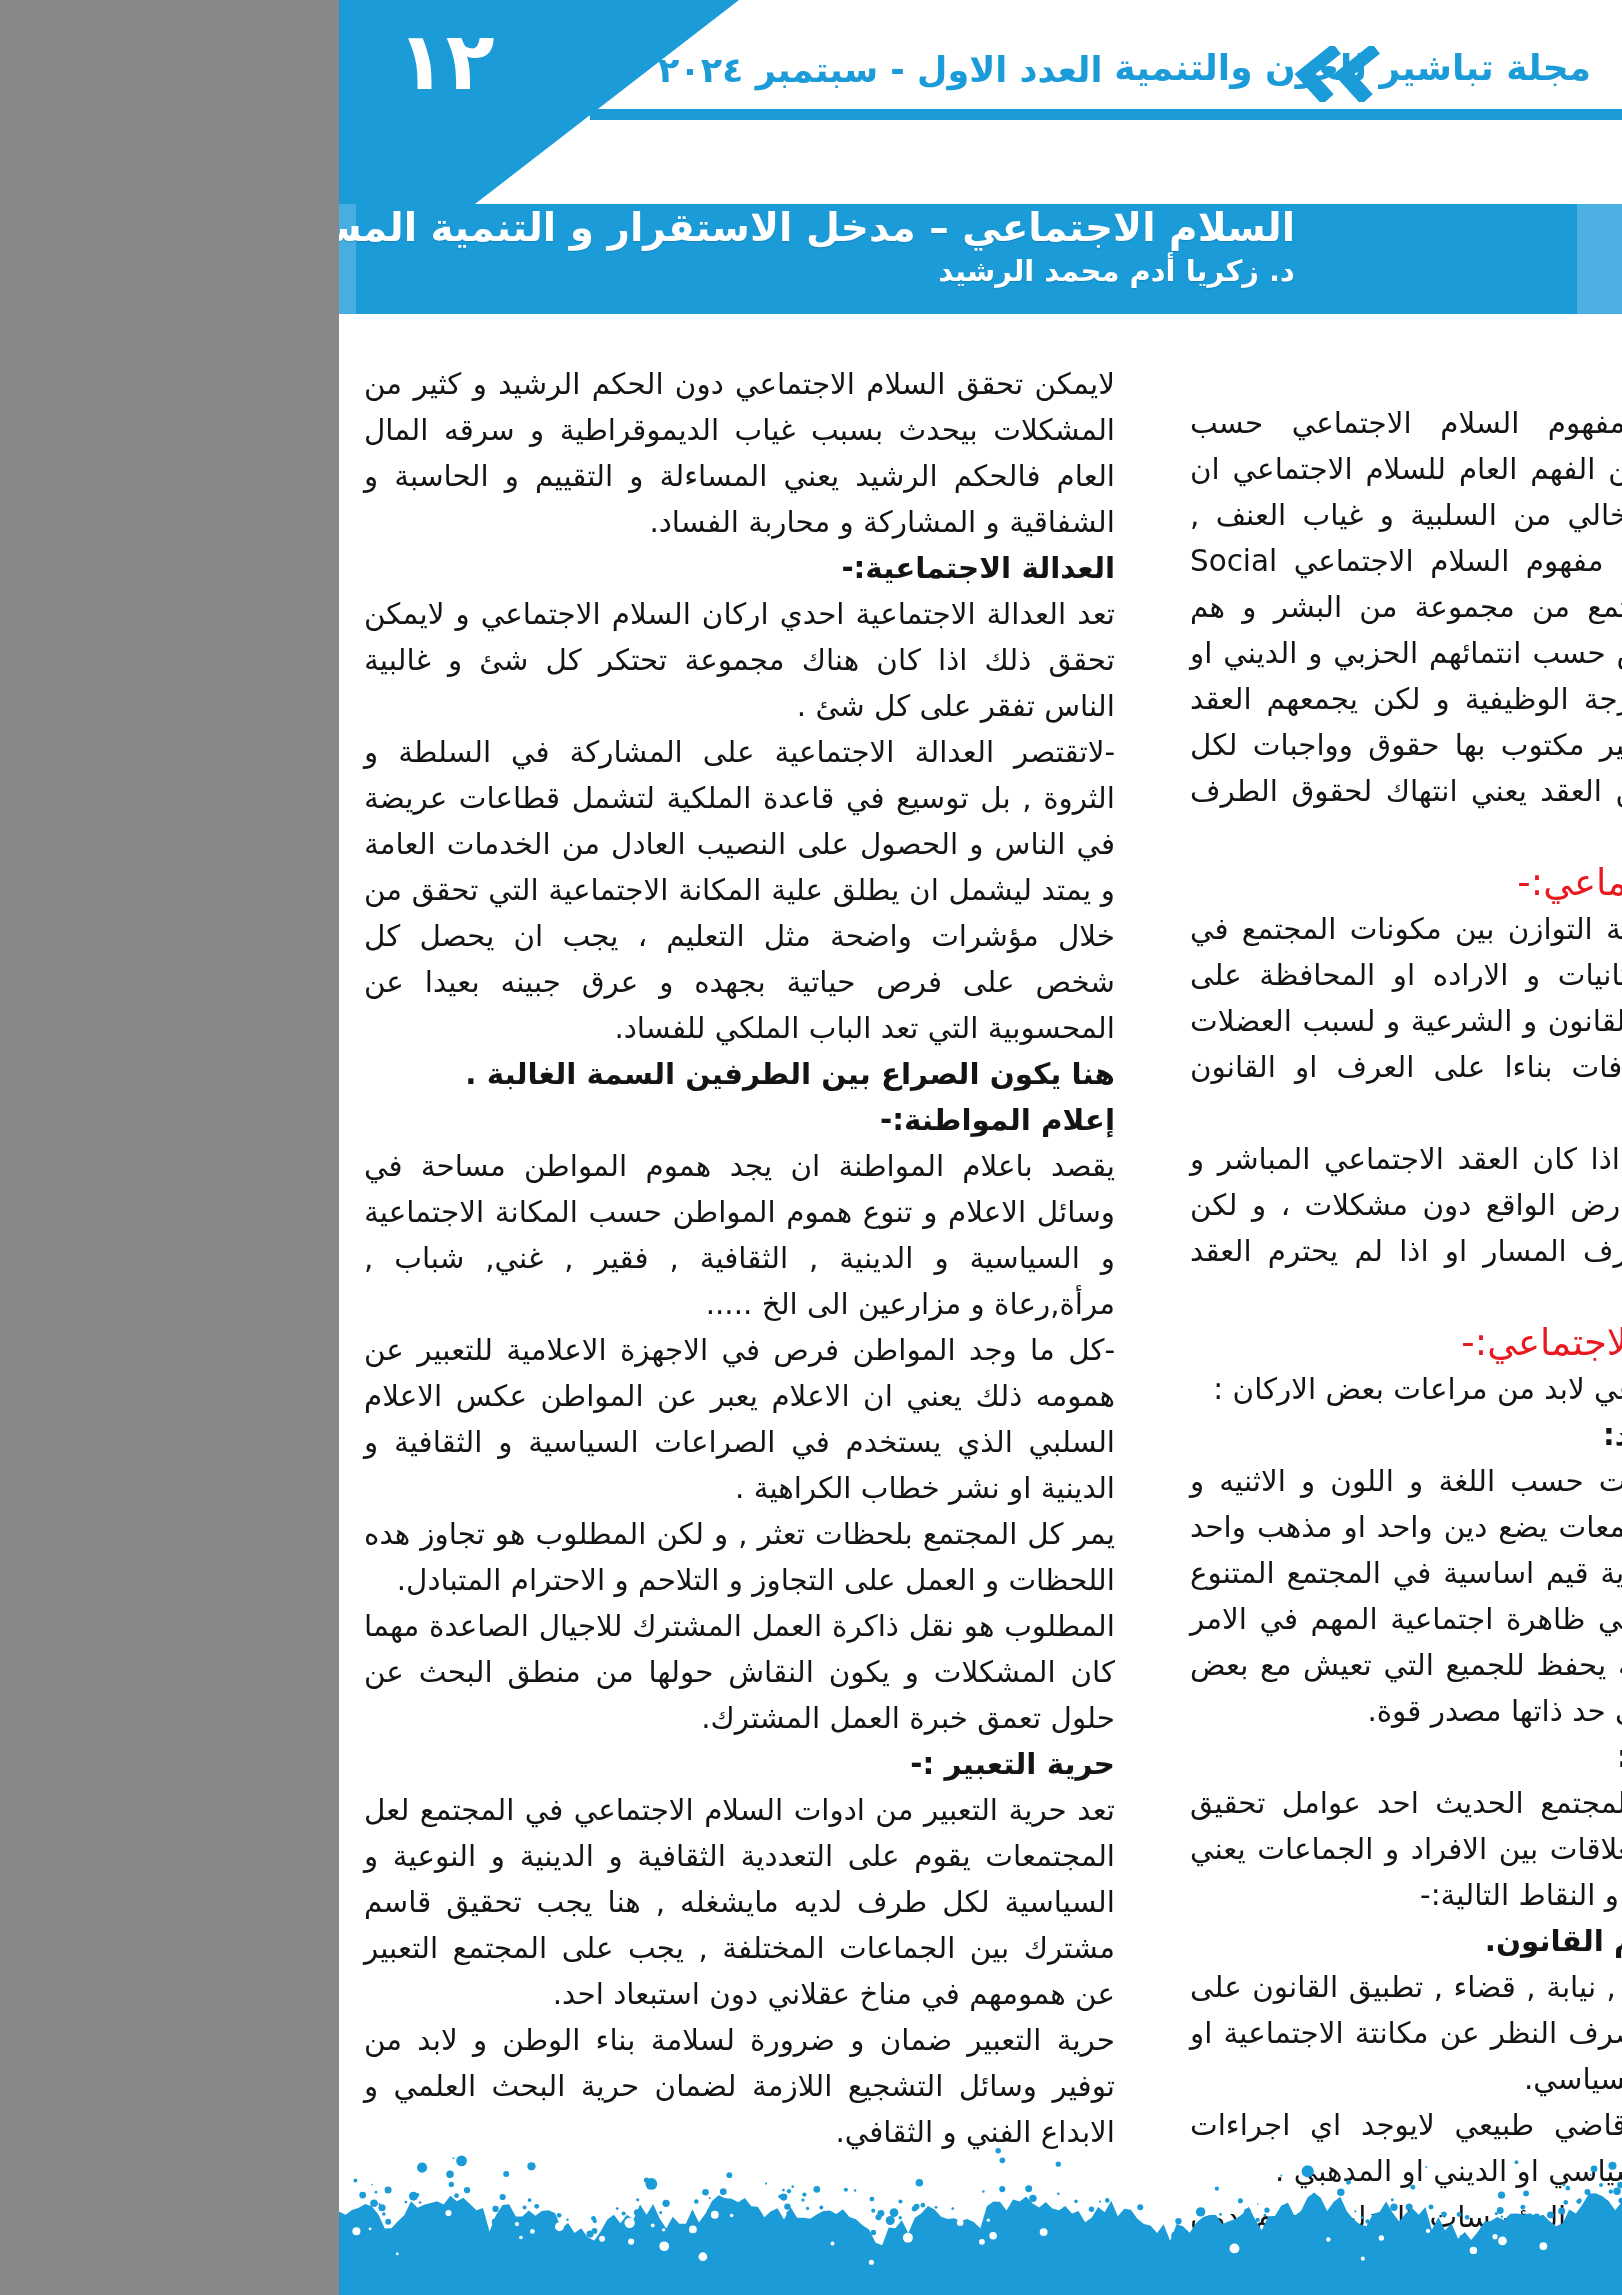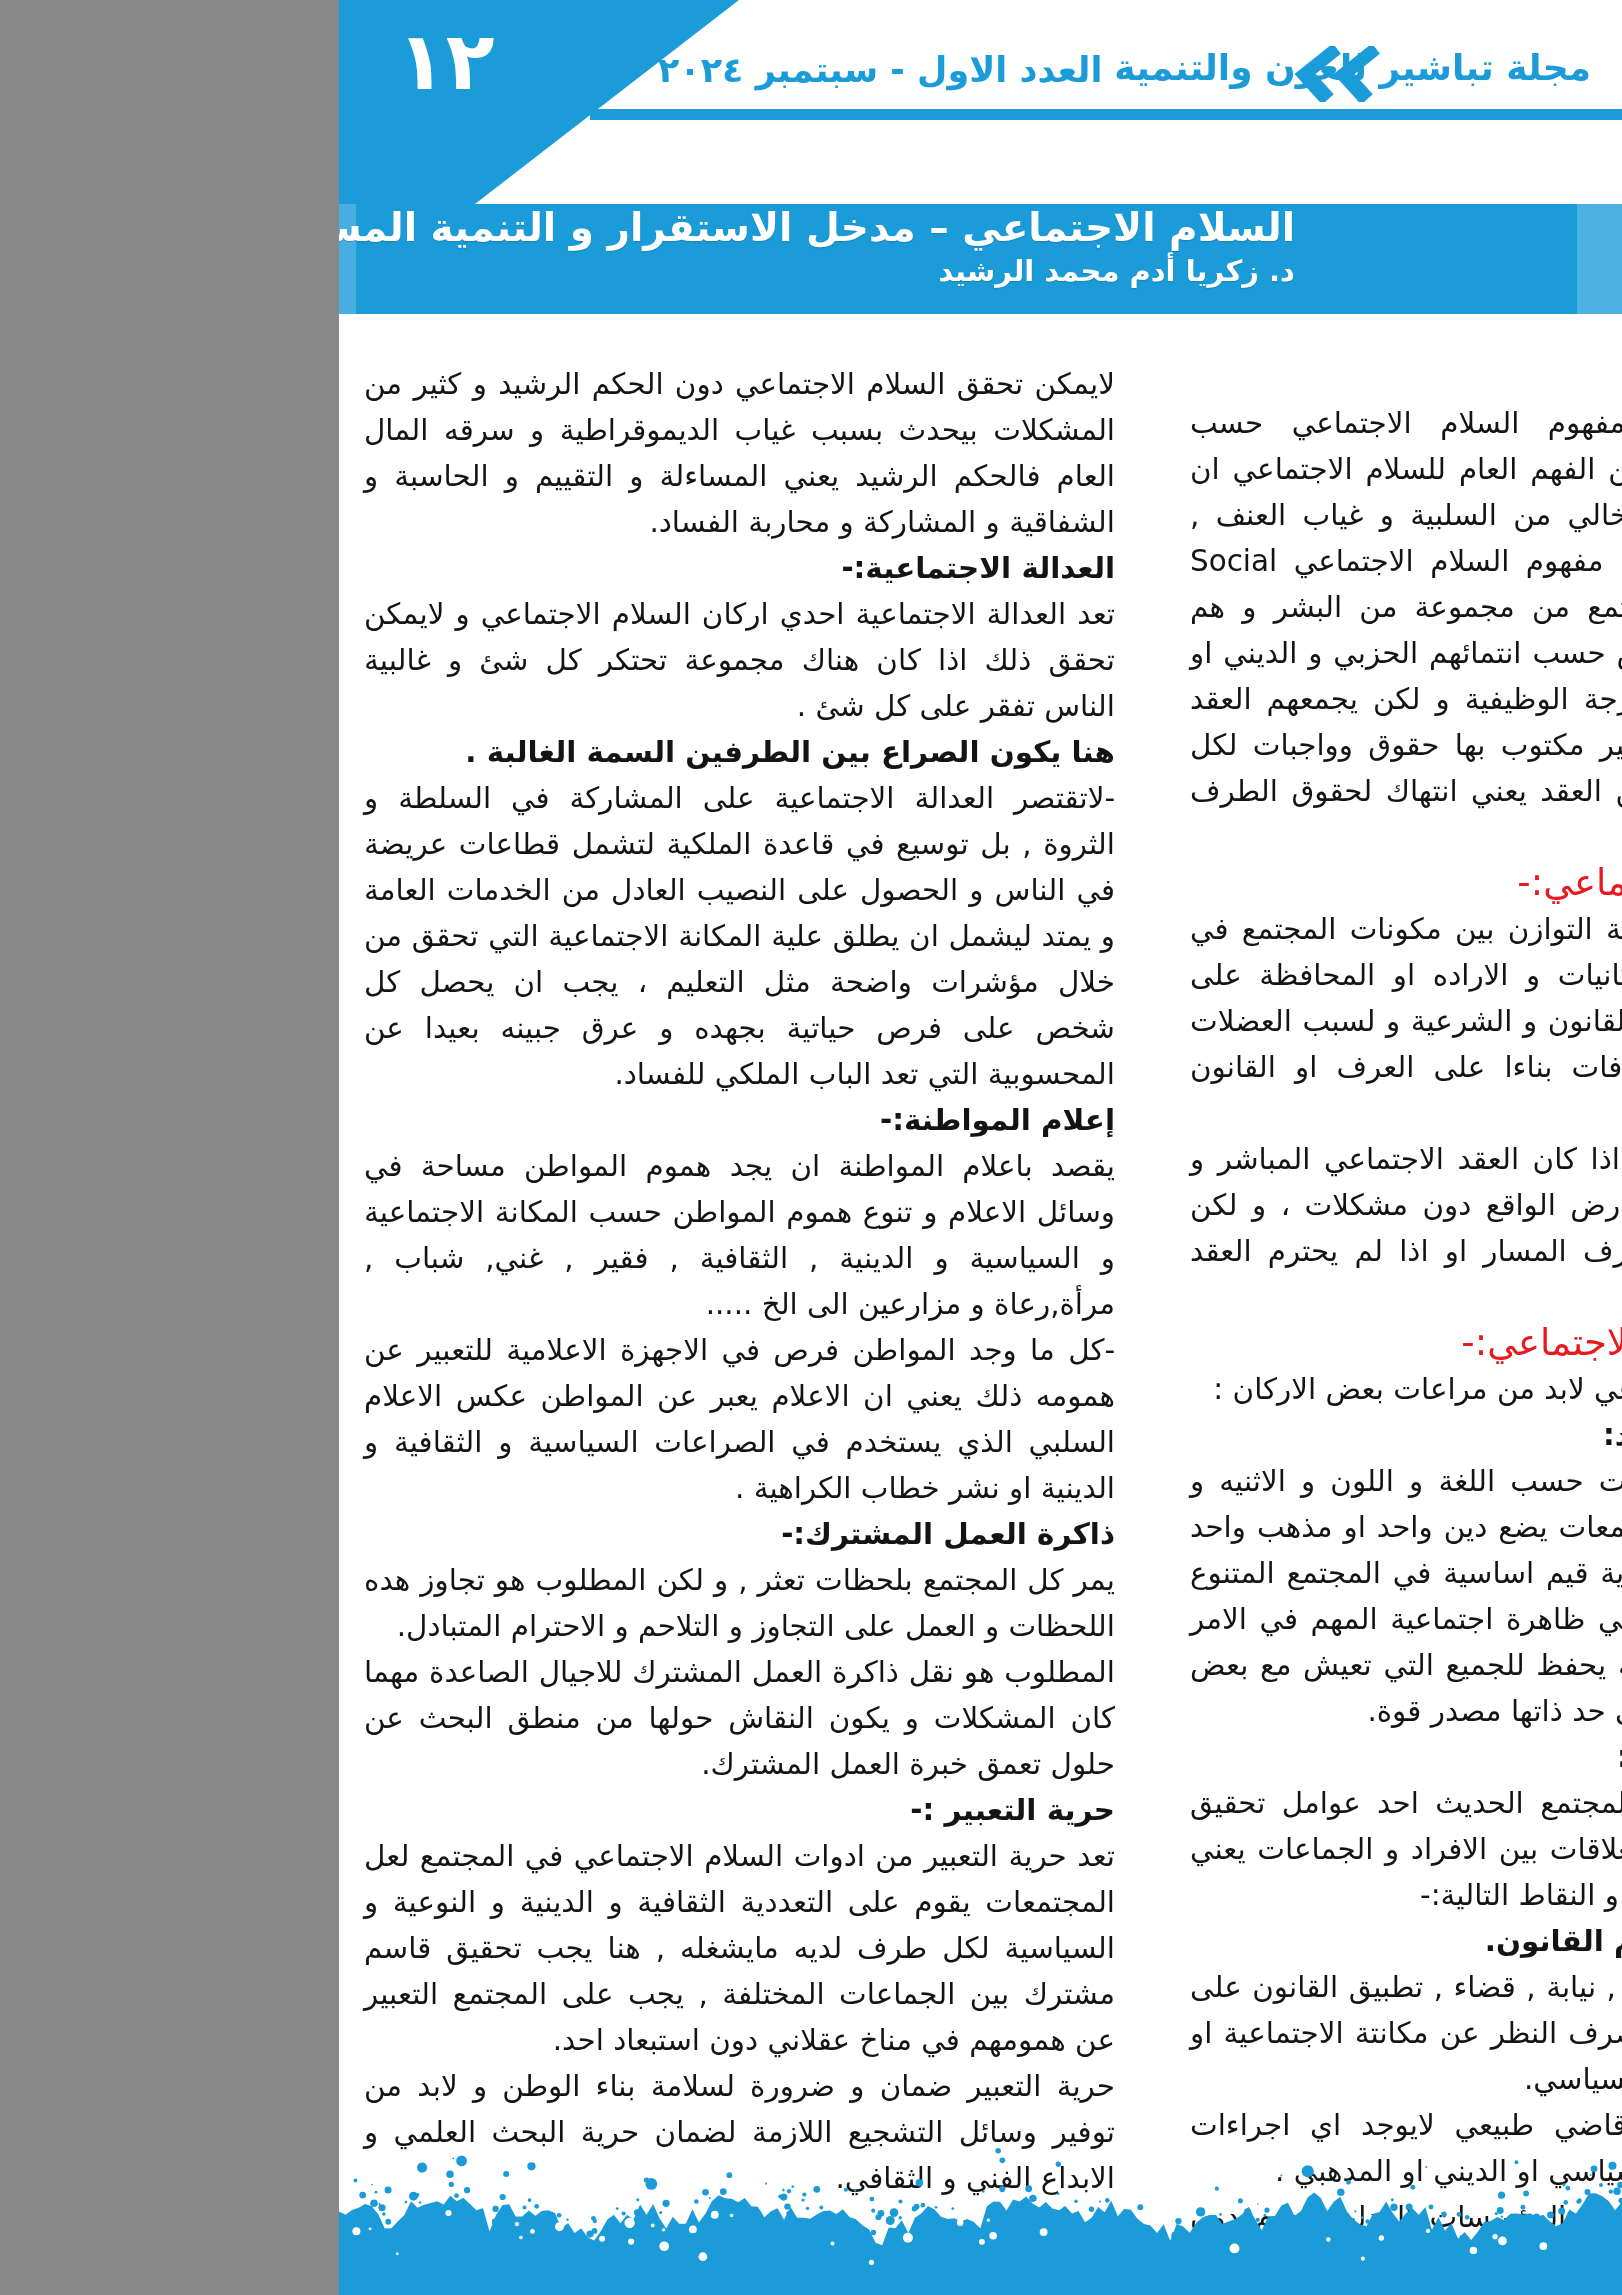--- a/index.html
+++ b/index.html
@@ -177,26 +177,25 @@
       <div class="blk p">يمثل حكم القانون في المجتمع الحديث احد عوامل تحقيق المساواة و العدالة في العلاقات بين الافراد و الجماعات يعني حكم القانون على الاسس و النقاط التالية:-</div>
       <div class="blk h-bold">-الافراد متساوون أمام القانون.</div>
       <div class="blk p">-مؤسسة العدالة , شرطة , نيابة , قضاء , تطبيق القانون على الافراد بصورة متساوية بصرف النظر عن مكانتة الاجتماعية او دينيه او حزبييه او النفوذ السياسي.</div>
       <div class="blk p">- يحاكم الشخص امام قاضي طبيعي لايوجد اي اجراءات استثنائية بسبب انتمائه السياسي او الديني او المدهبي .</div>
       <div class="blk p">- تنفيد الاحكام الصادرة عن المؤسسات العدلية بحزم دون تسويف و التأخير.</div>
     </div>
   <div class="column col-left">
       <div class="blk p">لايمكن تحقق السلام الاجتماعي دون الحكم الرشيد و كثير من المشكلات بيحدث بسبب غياب الديموقراطية و سرقه المال العام فالحكم الرشيد يعني المساءلة و التقييم و الحاسبة و الشفاقية و المشاركة و محاربة الفساد.</div>
       <div class="blk h-bold">العدالة الاجتماعية:-</div>
       <div class="blk p">تعد العدالة الاجتماعية احدي اركان السلام الاجتماعي و لايمكن تحقق ذلك اذا كان هناك مجموعة تحتكر كل شئ و غالبية الناس تفقر على كل شئ .</div>
+      <div class="blk p">-لاتقتصر العدالة الاجتماعية على المشاركة في السلطة و الثروة , بل توسيع في قاعدة الملكية لتشمل قطاعات عريضة في الناس و الحصول على النصيب العادل من الخدمات العامة و يمتد ليشمل ان يطلق علية المكانة الاجتماعية التي تحقق من خلال مؤشرات واضحة مثل التعليم ، يجب ان يحصل كل شخص على فرص حياتية بجهده و عرق جبينه بعيدا عن المحسوبية التي تعد الباب الملكي للفساد.</div>
       <div class="blk h-bold">هنا يكون الصراع بين الطرفين السمة الغالبة .</div>
-      <div class="blk p">-لاتقتصر العدالة الاجتماعية على المشاركة في السلطة و الثروة , بل توسيع في قاعدة الملكية لتشمل قطاعات عريضة في الناس و الحصول على النصيب العادل من الخدمات العامة و يمتد ليشمل ان يطلق علية المكانة الاجتماعية التي تحقق من خلال مؤشرات واضحة مثل التعليم ، يجب ان يحصل كل شخص على فرص حياتية بجهده و عرق جبينه بعيدا عن المحسوبية التي تعد الباب الملكي للفساد.</div>
       <div class="blk h-bold">إعلام المواطنة:-</div>
       <div class="blk p">يقصد باعلام المواطنة ان يجد هموم المواطن مساحة في وسائل الاعلام و تنوع هموم المواطن حسب المكانة الاجتماعية و السياسية و الدينية , الثقافية , فقير , غني, شباب , مرأة,رعاة و مزارعين الى الخ .....</div>
       <div class="blk p">-كل ما وجد المواطن فرص في الاجهزة الاعلامية للتعبير عن همومه ذلك يعني ان الاعلام يعبر عن المواطن عكس الاعلام السلبي الذي يستخدم في الصراعات السياسية و الثقافية و الدينية او نشر خطاب الكراهية .</div>
-      <div class="blk h-bold">ذاكرة العمل المشترك:-</div>
       <div class="blk p">يمر كل المجتمع بلحظات تعثر , و لكن المطلوب هو تجاوز هده اللحظات و العمل على التجاوز و التلاحم و الاحترام المتبادل.</div>
       <div class="blk p">المطلوب هو نقل ذاكرة العمل المشترك للاجيال الصاعدة مهما كان المشكلات و يكون النقاش حولها من منطق البحث عن حلول تعمق خبرة العمل المشترك.</div>
       <div class="blk h-bold">حرية التعبير :-</div>
       <div class="blk p">تعد حرية التعبير من ادوات السلام الاجتماعي في المجتمع لعل المجتمعات يقوم على التعددية الثقافية و الدينية و النوعية و السياسية لكل طرف لديه مايشغله , هنا يجب تحقيق قاسم مشترك بين الجماعات المختلفة , يجب على المجتمع التعبير عن همومهم في مناخ عقلاني دون استبعاد احد.</div>
       <div class="blk p">حرية التعبير ضمان و ضرورة لسلامة بناء الوطن و لابد من توفير وسائل التشجيع اللازمة لضمان حرية البحث العلمي و الابداع الفني و الثقافي.</div>
     </div>
 
   <svg class="footer-spray" viewBox="0 0 2480 268" preserveAspectRatio="none">
       <path d="M0,268 L0,140.0 L10,145.2 L20,137.9 L30,134.4 L40,128.6 L50,132.2 L60,144.5 L70,166.1 L80,165.6 L90,155.0 L100,145.3 L110,124.4 L120,134.3 L130,129.9 L140,127.0 L150,124.3 L160,129.4 L170,116.0 L180,124.3 L190,119.2 L200,128.5 L210,138.3 L220,134.9 L230,170.6 L240,145.6 L250,130.0 L260,128.9 L270,147.7 L280,147.9 L290,138.6 L300,146.8 L310,139.5 L320,138.3 L330,142.3 L340,166.2 L350,157.6 L360,172.9 L370,165.7 L380,179.4 L390,184.6 L400,170.3 L410,152.5 L420,145.1 L430,158.0 L440,145.2 L450,152.2 L460,129.4 L470,145.0 L480,128.5 L490,150.7 L500,166.1 L510,148.3 L520,158.7 L530,158.8 L540,136.7 L550,156.9 L560,143.2 L570,124.2 L580,115.3 L590,120.0 L600,120.5 L610,126.0 L620,119.3 L630,132.0 L640,132.8 L650,148.9 L660,139.6 L670,135.2 L680,152.5 L690,133.1 L700,149.7 L710,149.8 L720,151.3 L730,144.7 L740,139.5 L750,138.7 L760,144.0 L770,136.8 L780,148.7 L790,152.1 L800,161.1 L810,167.8 L820,188.1 L830,191.9 L840,164.6 L850,165.9 L860,153.5 L870,173.0 L880,149.6 L890,142.8 L900,131.8 L910,137.0 L920,148.0 L930,151.7 L940,150.4 L950,155.1 L960,151.6 L970,156.3 L980,165.7 L990,132.2 L1000,124.9 L1010,125.1 L1020,138.6 L1030,121.6 L1040,124.7 L1050,117.1 L1060,127.9 L1070,133.9 L1080,125.6 L1090,135.7 L1100,138.3 L1110,132.0 L1120,143.2 L1130,139.3 L1140,156.6 L1150,149.8 L1160,133.1 L1170,141.1 L1180,123.6 L1190,147.4 L1200,135.8 L1210,137.4 L1220,151.1 L1230,159.2 L1240,161.5 L1250,173.0 L1260,159.7 L1270,185.1 L1280,159.4 L1290,163.2 L1300,172.8 L1310,157.3 L1320,148.8 L1330,145.4 L1340,145.4 L1350,159.1 L1360,154.9 L1370,151.7 L1380,144.5 L1390,132.7 L1400,152.4 L1410,168.8 L1420,147.4 L1430,147.0 L1440,130.8 L1450,126.6 L1460,146.6 L1470,139.2 L1480,118.5 L1490,111.0 L1500,119.0 L1510,139.3 L1520,125.2 L1530,117.5 L1540,139.8 L1550,151.9 L1560,159.7 L1570,162.9 L1580,143.4 L1590,140.8 L1600,125.0 L1610,142.2 L1620,155.4 L1630,143.1 L1640,135.2 L1650,145.0 L1660,133.4 L1670,167.9 L1680,148.7 L1690,169.4 L1700,158.0 L1710,181.8 L1720,171.5 L1730,183.9 L1740,171.7 L1750,156.2 L1760,154.5 L1770,148.7 L1780,153.3 L1790,143.6 L1800,143.3 L1810,144.9 L1820,142.7 L1830,148.1 L1840,145.1 L1850,154.9 L1860,162.9 L1870,157.9 L1880,137.0 L1890,143.2 L1900,129.5 L1910,112.5 L1920,112.3 L1930,116.2 L1940,124.0 L1950,138.1 L1960,125.5 L1970,127.8 L1980,146.0 L1990,148.0 L2000,146.4 L2010,142.6 L2020,129.2 L2030,132.0 L2040,135.9 L2050,154.1 L2060,123.8 L2070,125.7 L2080,134.2 L2090,146.1 L2100,158.4 L2110,159.4 L2120,154.8 L2130,146.8 L2140,174.7 L2150,188.3 L2160,173.9 L2170,178.1 L2180,171.4 L2190,175.9 L2200,173.1 L2210,154.2 L2220,144.4 L2230,147.2 L2240,145.4 L2250,142.7 L2260,160.1 L2270,148.1 L2280,139.3 L2290,145.3 L2300,159.5 L2310,172.3 L2320,162.9 L2330,149.3 L2340,131.8 L2350,123.2 L2360,132.3 L2370,115.5 L2380,101.9 L2390,98.1 L2400,99.5 L2410,93.3 L2420,91.1 L2430,68.5 L2440,68.4 L2450,44.1 L2460,21.0 L2470,18.0 L2480,18.0 L2480,268 Z" fill="#1b9cd9"></path>
       <circle cx="255.5" cy="82.7" r="4.6" fill="#1b9cd9"></circle>

